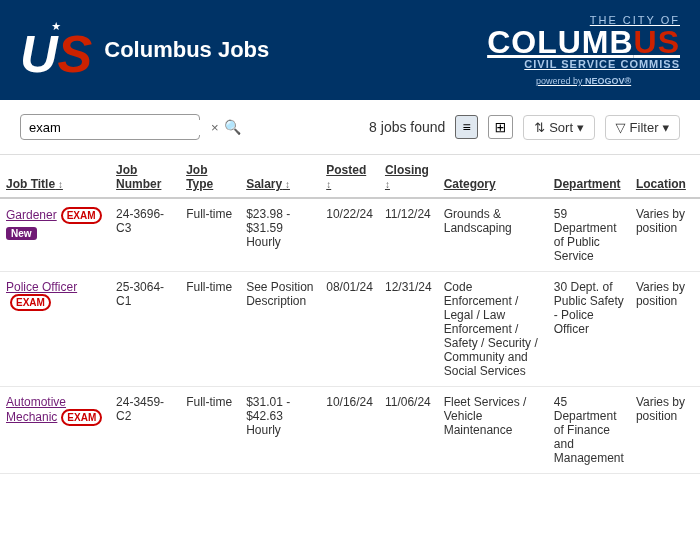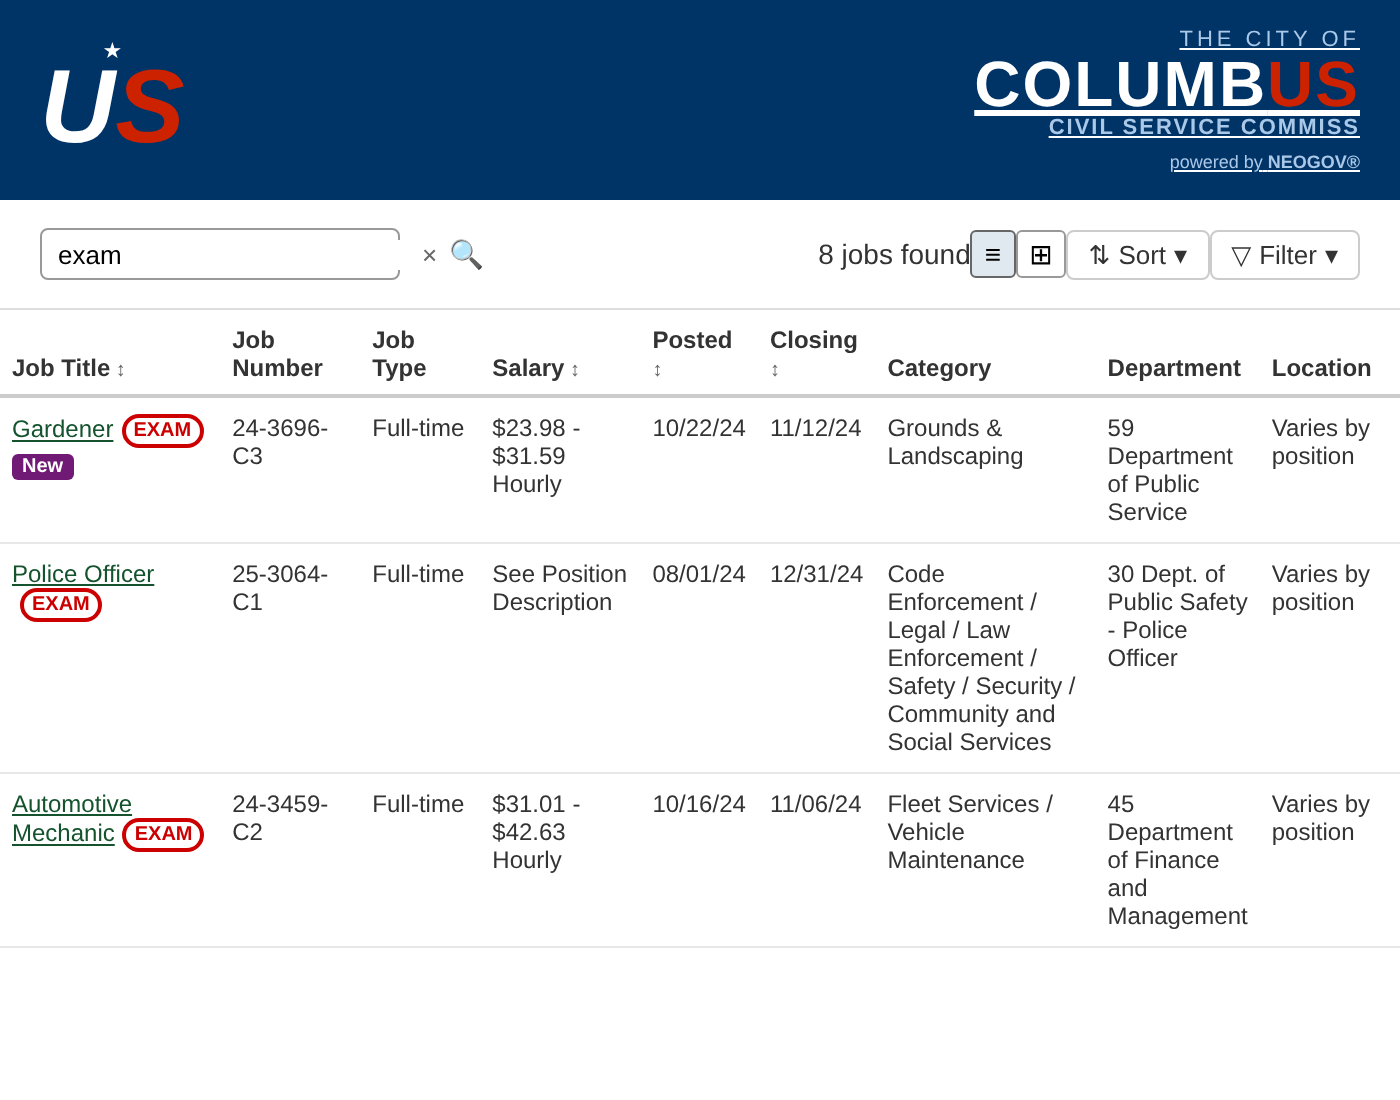--- a/index.html
+++ b/index.html
@@ -49,20 +49,21 @@
     .header-right .civil-service {
       font-size: 11px;
       letter-spacing: 1px;
       color: #aac8e8;
       font-weight: bold;
     }
     .header-right .powered-by {
       font-size: 9px;
       color: #aac8e8;
       margin-top: 6px;
+      text-align: center;
     }
 
     
     .search-bar {
       display: flex;
       align-items: center;
       justify-content: space-between;
       padding: 14px 20px;
       border-bottom: 1px solid #ddd;
     }
@@ -90,20 +91,21 @@
     .search-icon-btn {
       background: none;
       border: none;
       cursor: pointer;
       color: #003366;
       font-size: 14px;
     }
     .search-right {
       display: flex;
       align-items: center;
+      gap: 10px;
     }
     .jobs-found {
       color: #333;
       font-size: 14px;
     }
     .view-btn {
       background: #fff;
       border: 1px solid #999;
       border-radius: 3px;
       padding: 3px 6px;
@@ -133,35 +135,36 @@
       border-collapse: collapse;
     }
     .job-table th {
       text-align: left;
       font-size: 12px;
       color: #333;
       font-weight: bold;
       padding: 8px 6px 6px;
       border-bottom: 2px solid #ccc;
       vertical-align: bottom;
+      text-decoration: underline;
     }
     .job-table th.sortable::after {
       content: " ↕";
       font-size: 10px;
       color: #666;
     }
     .job-table td {
       padding: 8px 6px;
       vertical-align: top;
       font-size: 12px;
       border-bottom: 1px solid #e8e8e8;
       color: #333;
     }
     .job-title-link {
-      color: #14532d;
+      color: #701a75;
       text-decoration: underline;
       cursor: pointer;
       font-size: 12px;
     }
     .exam-badge {
       display: inline-block;
       border: 2px solid #cc0000;
       border-radius: 10px;
       color: #cc0000;
       font-size: 10px;
@@ -194,20 +197,21 @@
 <body>
 
 <div class="header">
   <div class="header-left">
     <div class="us-logo">
       <div style="display:flex;flex-direction:column;align-items:center;line-height:1;">
         <span style="color:#fff;font-size:11px;margin-bottom:-4px;">★</span>
         <span style="font-size:52px;font-weight:900;font-style:italic;color:#fff;line-height:1;">U<span style="color:#cc2200;">S</span></span>
       </div>
     </div>
+    <span class="header-title">Columbus Jobs</span>
   </div>
   <div class="header-right">
     <div class="city-of">THE CITY OF</div>
     <div class="columbus-big">
       COLUMB<span class="us-red">US</span>
     </div>
     <div class="civil-service">CIVIL SERVICE COMMISS</div>
     <div class="powered-by">
       <span>powered by</span> <strong>NEOGOV®</strong>
     </div>

